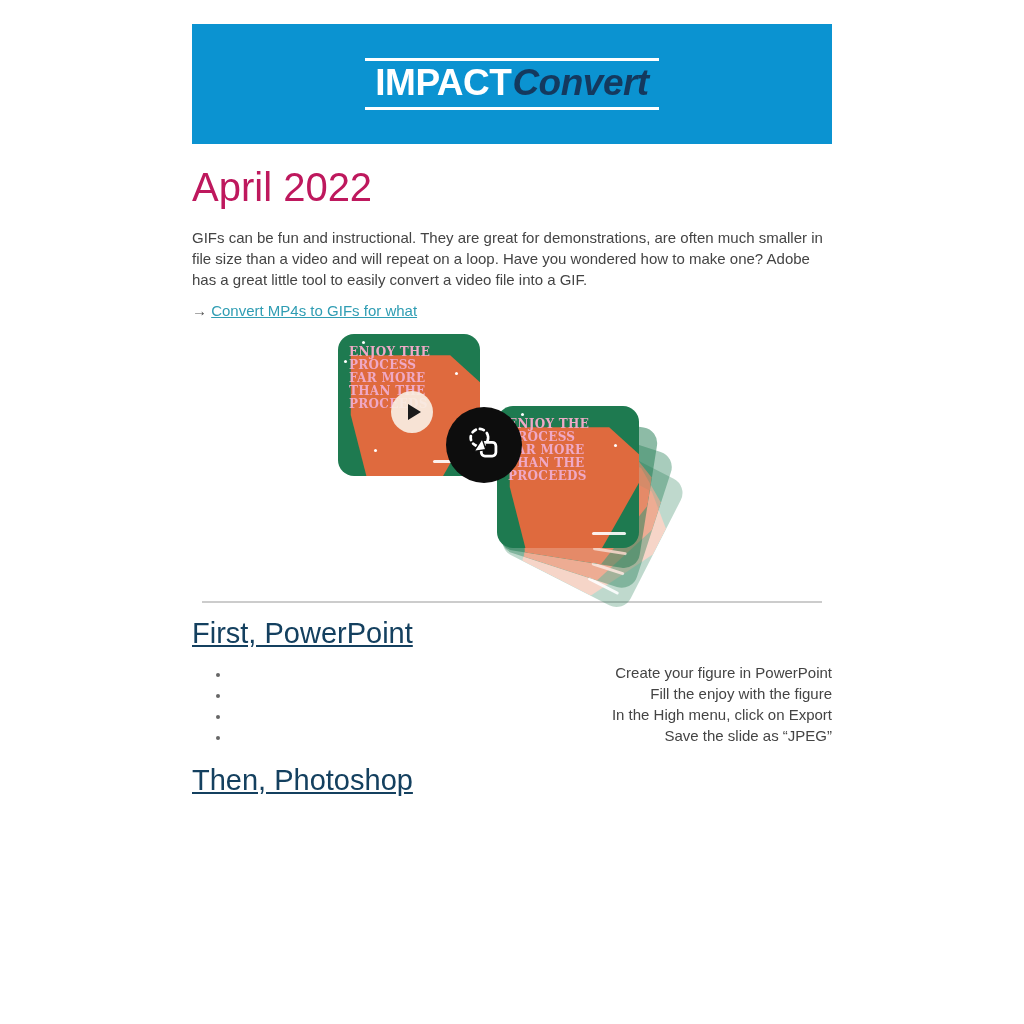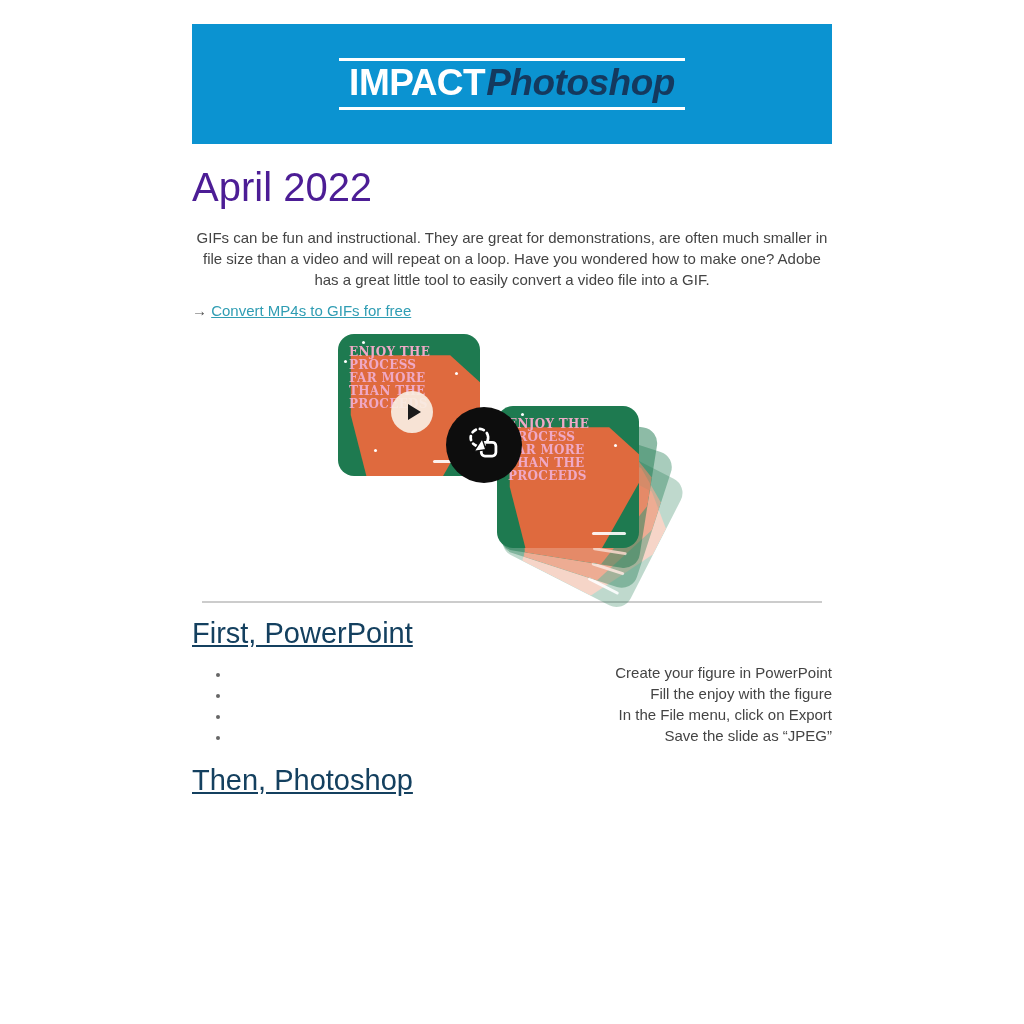--- a/index.html
+++ b/index.html
@@ -18,23 +18,23 @@
   }
   .logo {
     border-top: 3px solid #ffffff; border-bottom: 3px solid #ffffff;
     padding: 2px 10px 4px; font-size: 37px; font-weight: bold;
     letter-spacing: -0.5px; line-height: 1.1; white-space: nowrap;
   }
   .logo-impact { color: #ffffff; }
   .logo-insights { color: #14395e; font-style: italic; margin-left: 1px; }
 
   
-  .issue-title  { font-size: 40px; font-weight: 400; color: #4c1d95; margin: 20px 0 0; line-height: 46px; }
+  .issue-title  { font-size: 40px; font-weight: 400; color: #be185d; margin: 20px 0 0; line-height: 46px; }
   .section-h2   { font-size: 30px; font-weight: 400; color: #14405f; margin: 28px 0 0; line-height: 34px; }
-  .body-text    { font-size: 15px; line-height: 21px; color: #444444; margin: 17px 0 0; text-align: center; }
+  .body-text    { font-size: 15px; line-height: 21px; color: #444444; margin: 17px 0 0; }
   .link-row     { font-size: 15px; line-height: 21px; color: #555555; margin: 10px 0 0; }
   .link-row a   { color: #2f9db3; text-decoration: underline; cursor: pointer; }
   .howto-h1     { font-size: 34px; font-weight: 400; color: #14405f; margin: 18px 0 0; line-height: 50px; }
   .sub-h2       { font-size: 29px; font-weight: 400; color: #14405f; margin: 14px 0 0; line-height: 33px; text-decoration: underline; }
   .sub-h2.then  { margin-top: 18px; }
   ul.steps { margin: 12px 0 0; padding-left: 38px; text-align: right; }
   ul.steps li { font-size: 15px; line-height: 21px; color: #444444; }
   ul.steps li::marker { color: #666666; font-size: 12px; }
   hr.divider { border: none; border-top: 2px solid #cccccc; margin: 10px 10px 0; }
 
@@ -87,30 +87,30 @@
     display: flex; align-items: center; justify-content: center;
   }
 </style>
 </head>
 <body>
 
 <div class="email">
 
   <div class="banner">
     <div class="logo">
-      <span class="logo-impact">IMPACT</span><span class="logo-insights">Photoshop</span>
+      <span class="logo-impact">IMPACT</span><span class="logo-insights">Convert</span>
     </div>
   </div>
 
   <h1 class="issue-title">April 2022</h1>
 
   <p class="body-text">GIFs can be fun and instructional. They are great for demonstrations, are often much smaller in file size than a video and will repeat on a loop. Have you wondered how to make one? Adobe has a great little tool to easily convert a video file into a GIF.</p>
   <p class="link-row">
     <span>→</span>
-    <a>Convert MP4s to GIFs for free</a>
+    <a>Convert MP4s to GIFs for what</a>
   </p>
 
   <div class="illustration">
 
     <div class="gif-card card-left">
       <div class="band"></div>
       <span class="dot d1"></span>
       <span class="dot d2"></span>
       <span class="dot d3"></span>
       <span class="dot d4"></span>
@@ -155,19 +155,19 @@
     </div>
   </div>
 
   <hr class="divider">
 
 
   <h2 class="sub-h2">First, PowerPoint</h2>
   <ul class="steps">
     <li>Create your figure in PowerPoint</li>
     <li>Fill the enjoy with the figure</li>
-    <li>In the File menu, click on Export</li>
+    <li>In the High menu, click on Export</li>
     <li>Save the slide as “JPEG”</li>
   </ul>
 
   <h2 class="sub-h2 then">Then, Photoshop</h2>
 
 </div>
 
 </body></html>

